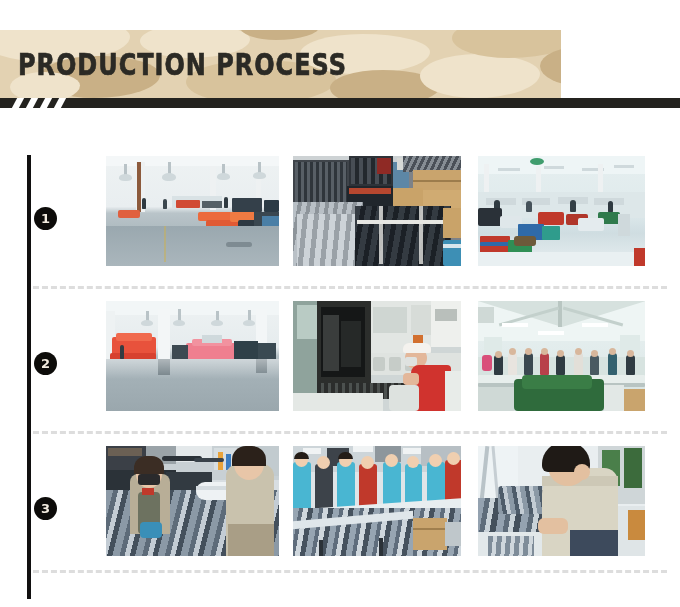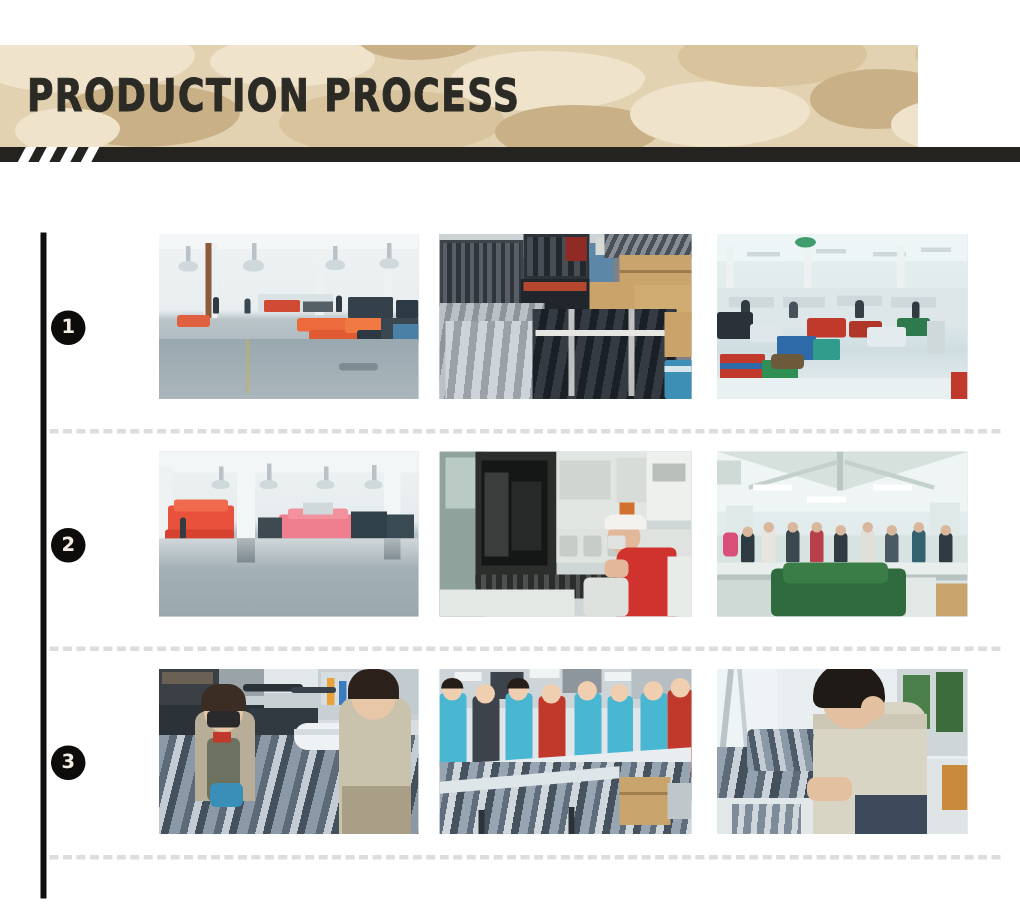--- a/index.html
+++ b/index.html
@@ -3,21 +3,21 @@
 <meta charset="utf-8">
 <style>
   html,body{margin:0;padding:0;}
   body{
     width:680px;height:607px;overflow:hidden;background:#ffffff;
     font-family:"Liberation Sans",sans-serif;
   }
   .page{position:relative;width:680px;height:607px;background:#fff;}
 
   
-  .banner{position:absolute;left:0;top:30px;width:612px;height:68px;overflow:hidden;}
+  .banner{position:absolute;left:0;top:30px;width:561px;height:68px;overflow:hidden;}
   .camo{position:absolute;inset:0;background:#e3d2b2;}
   .blob{position:absolute;border-radius:48% 52% 55% 45% / 50% 45% 55% 50%;}
   .c-light{background:#efe3cb;}
   .c-mid{background:#d8c39c;}
   .c-dark{background:#c9b086;}
   .banner-title{
     position:absolute;left:18px;top:0;height:68px;
     display:flex;align-items:center;
     font-family:"DejaVu Sans",sans-serif;
     font-weight:bold;font-size:30px;letter-spacing:1.2px;

